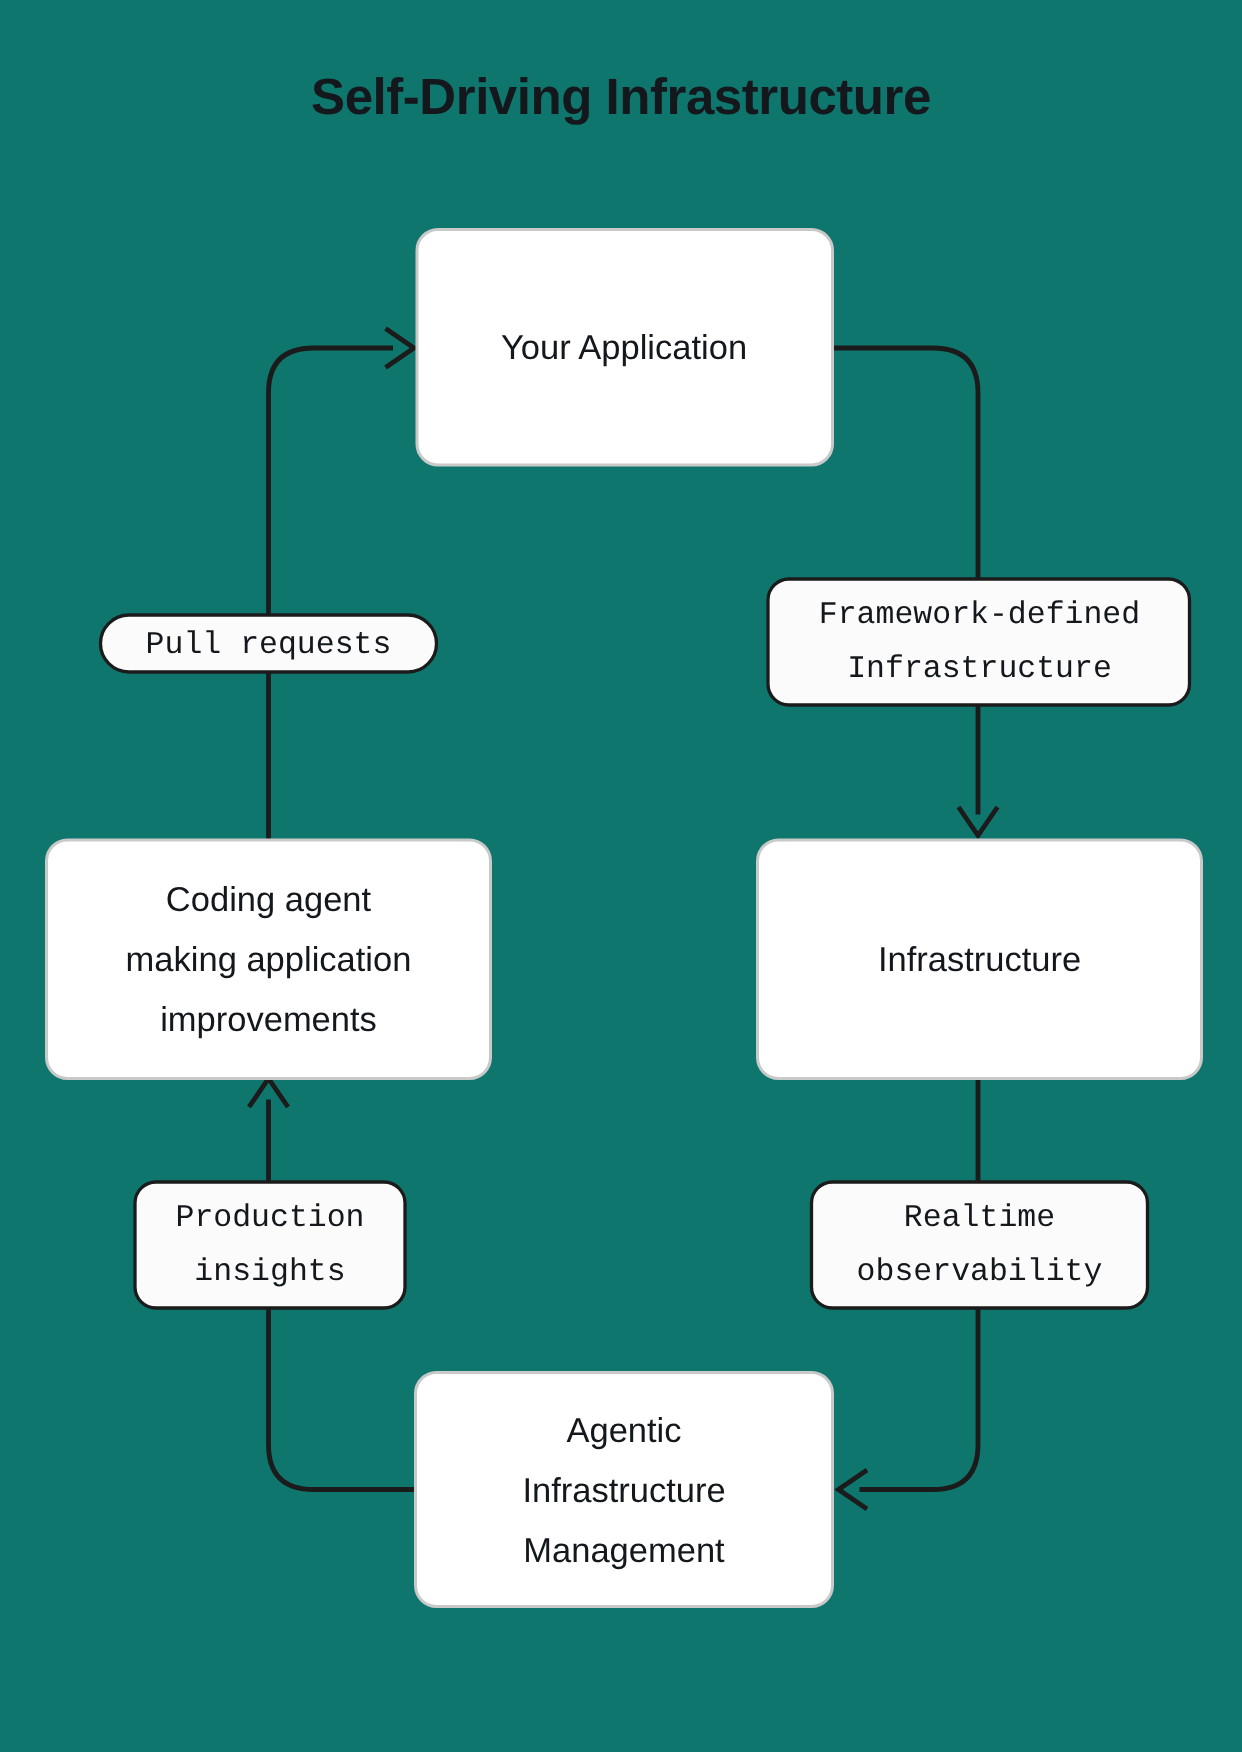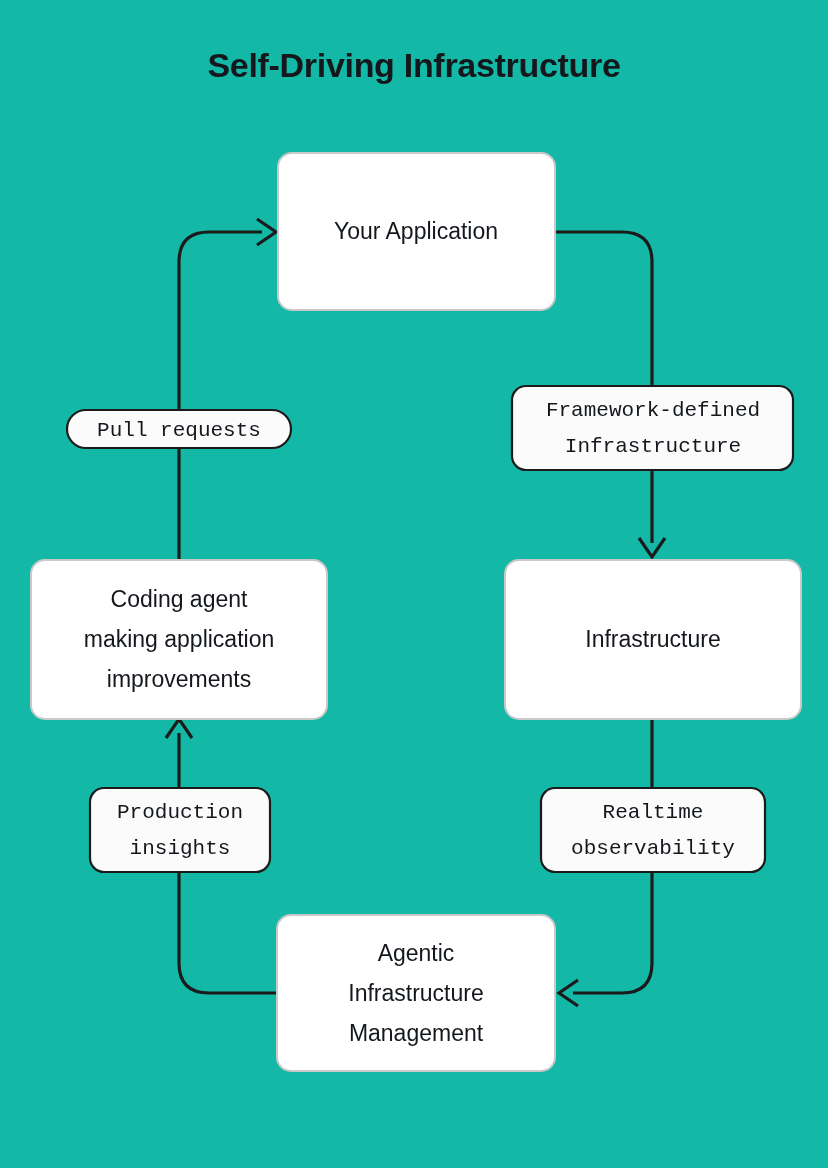--- a/index.html
+++ b/index.html
@@ -11,21 +11,21 @@
     height: 1168px;
     background: #f8f8f8;
     font-family: "Liberation Sans", sans-serif;
     overflow: hidden;
     position: relative;
   }
   #diagram-root {
     position: relative;
     width: 828px;
     height: 1168px;
-    background: #14b8a6;
+    background: #0f766e;
   }
   .diagram-title {
     position: absolute;
     left: 0;
     top: 46px;
     width: 828px;
     text-align: center;
     font-family: "Liberation Sans", sans-serif;
     font-size: 34px;
     font-weight: bold;

